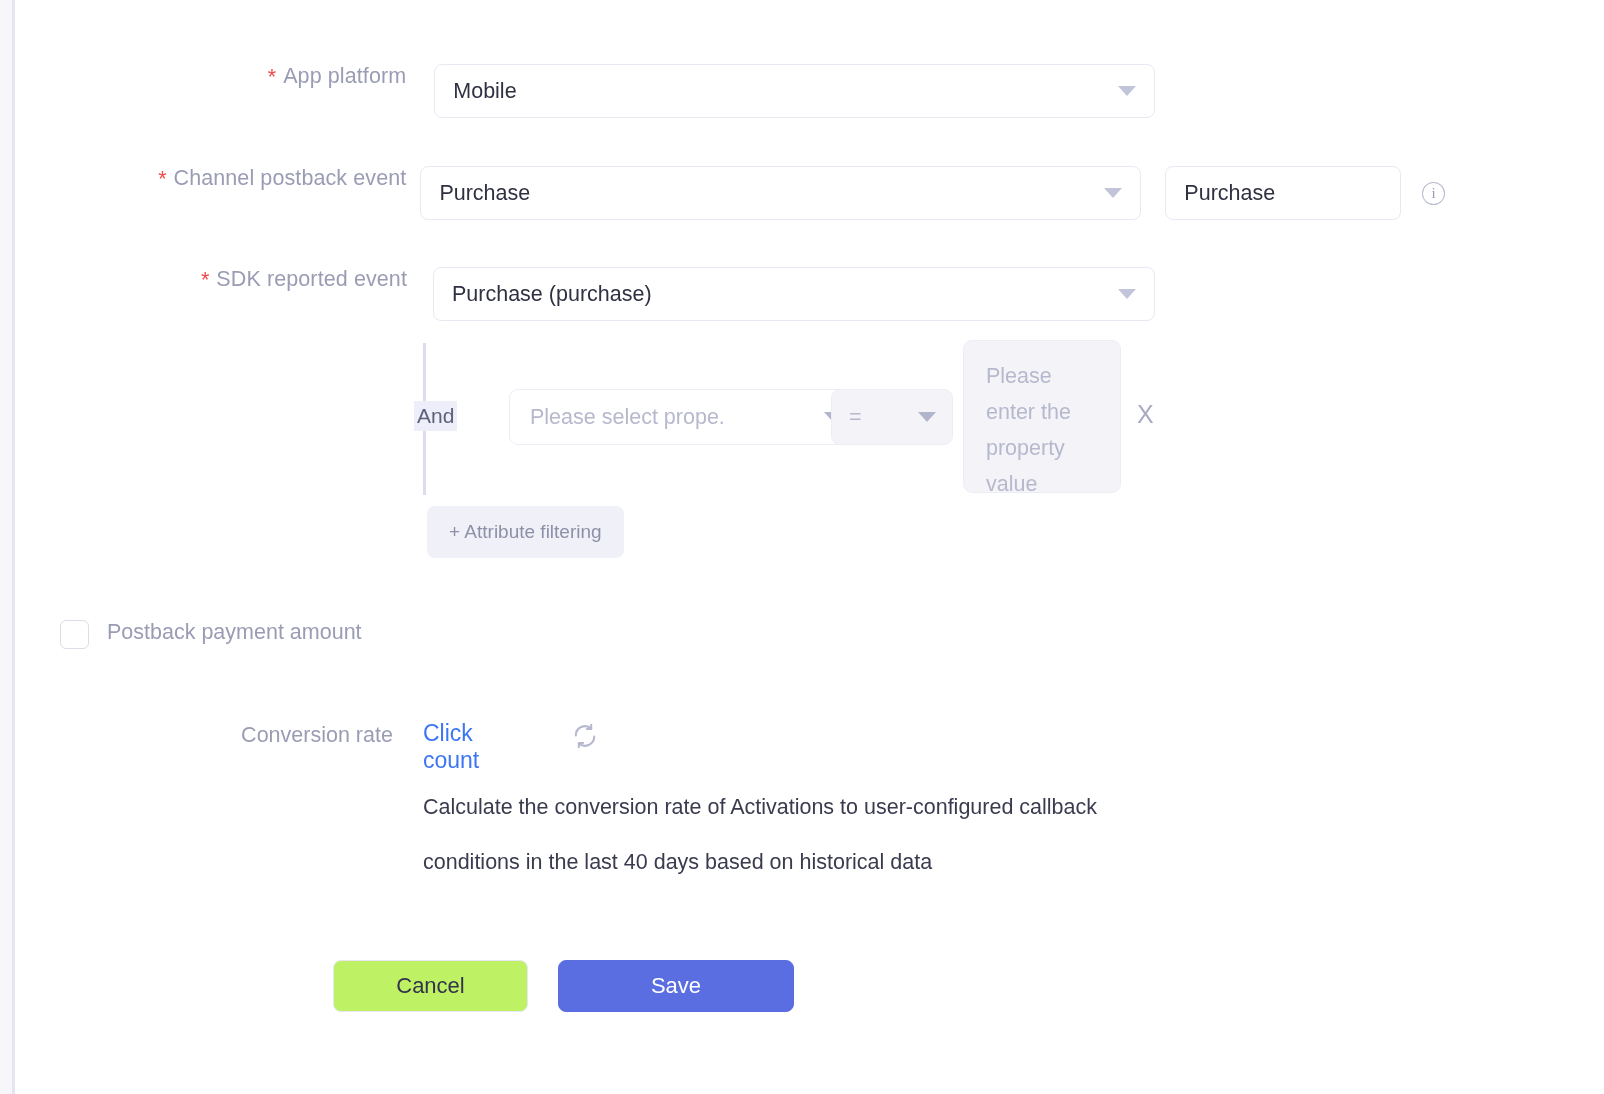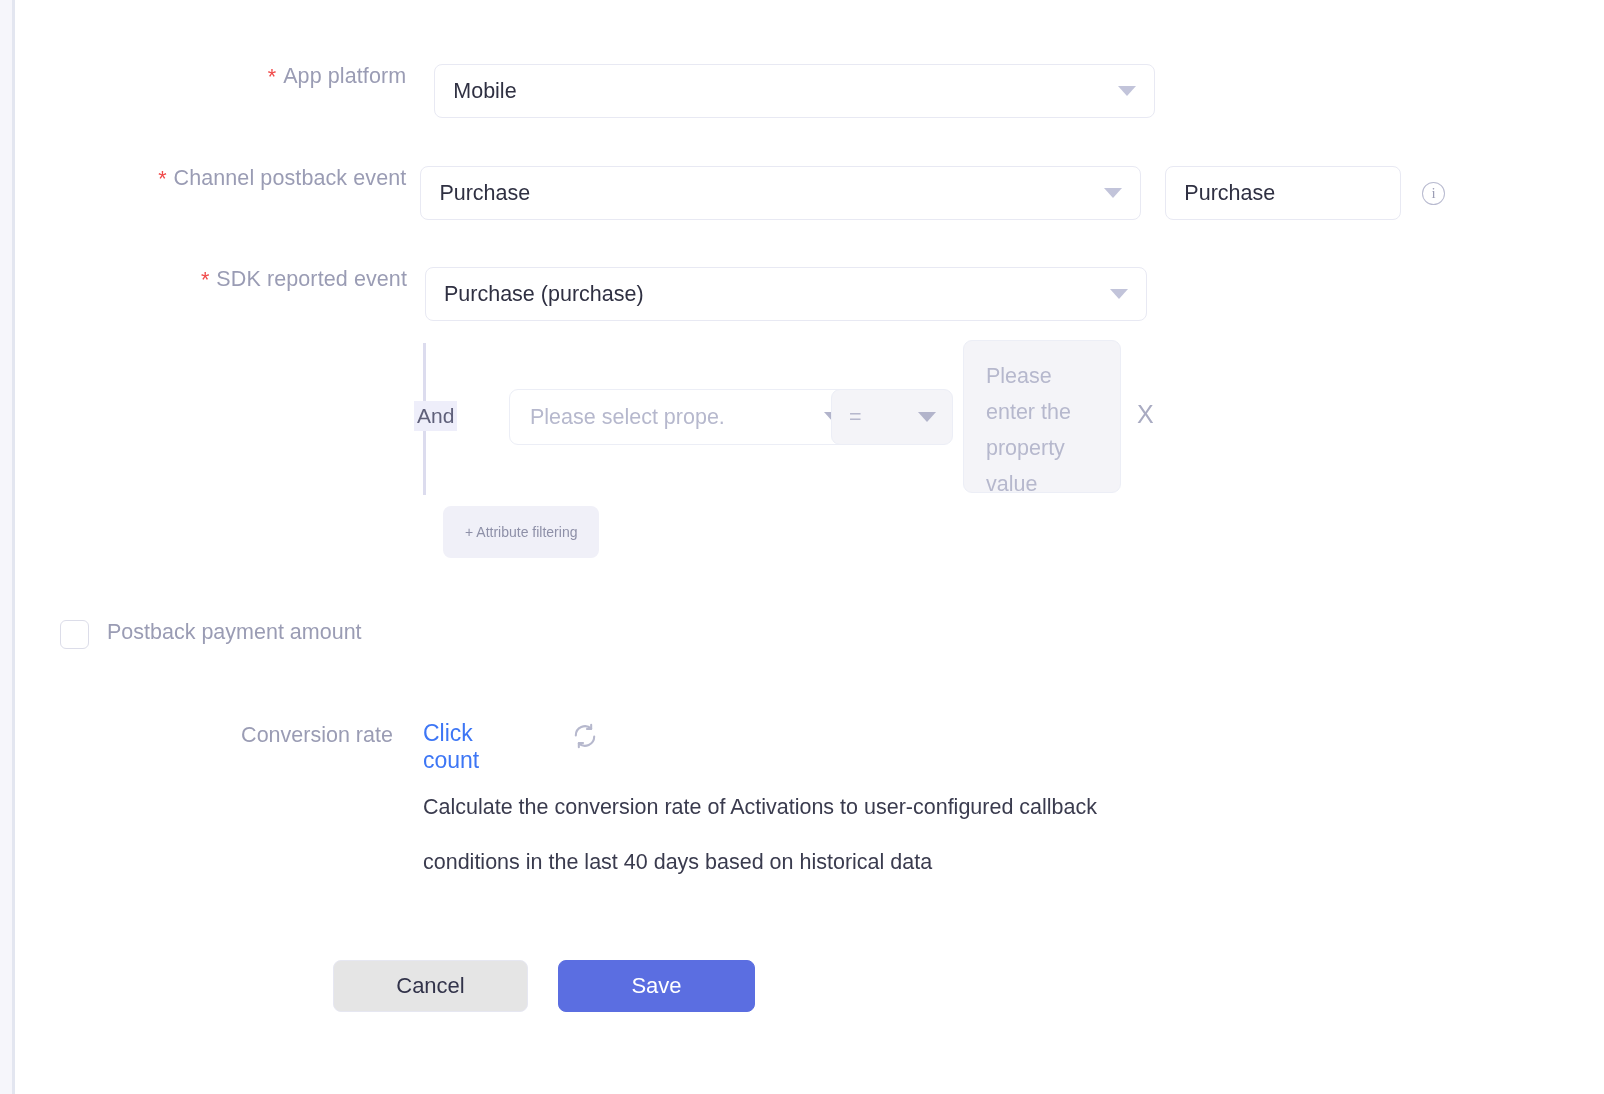--- a/index.html
+++ b/index.html
@@ -163,28 +163,28 @@
     position: absolute;
     left: 714px; top: 69px;
     font-size: 25px;
     color: #a9abc2;
     line-height: 26px;
     font-weight: 300;
   }
 
   .attr-btn {
     position: absolute;
-    left: 428px; top: 506px;
+    left: 412px; top: 506px;
     background: #f0f0f8;
     border: none;
     border-radius: 8px;
     padding: 0 22px;
     height: 52px;
     display: flex; align-items: center;
-    font-size: 14px;
+    font-size: 19px;
     color: #8e90a8;
     font-family: "Liberation Sans", sans-serif;
     cursor: pointer;
   }
 
   
   .cb-row { position: absolute; left: 45px; top: 620px; display: flex; align-items: flex-start; }
   .checkbox {
     width: 29px; height: 29px;
     border: 1.4px solid #dcdde9;
@@ -233,26 +233,26 @@
   .btn {
     height: 52px;
     border-radius: 8px;
     font-size: 22px;
     font-family: "Liberation Sans", sans-serif;
     display: flex; align-items: center; justify-content: center;
     cursor: pointer;
   }
   .btn-cancel {
     width: 195px;
-    background: #e5e5e5;
+    background: #bef264;
     border: 1.3px solid #e6e7f1;
     color: #32334a;
   }
   .btn-save {
-    width: 197px;
+    width: 236px;
     background: #5b6ee1;
     border: 1.3px solid #5b6ee1;
     color: #ffffff;
     text-align: right;
   }
 </style>
 </head>
 <body>
 
 <div id="page">
@@ -288,21 +288,21 @@
       <div class="info-icon" style="margin-left:21px; margin-top:16px;">
         <span>i</span>
       </div>
     </div>
 
     <div class="row" style="left:0px; top:267px; width:1140px;">
       <div style="width:392px; text-align:right; display:flex; justify-content:flex-end; align-items:flex-start;">
         <span class="req-star">*</span>
         <span class="label">SDK reported event</span>
       </div>
-      <div class="control wide" style="margin-left:18px;">
+      <div class="control wide" style="margin-left:26px;">
         <span>Purchase (purchase)</span>
         <span class="caret"></span>
       </div>
     </div>
 
     <div class="filter-block">
       <div class="vline"></div>
       <div class="and-badge">And</div>
 
       <div class="prop-select">

